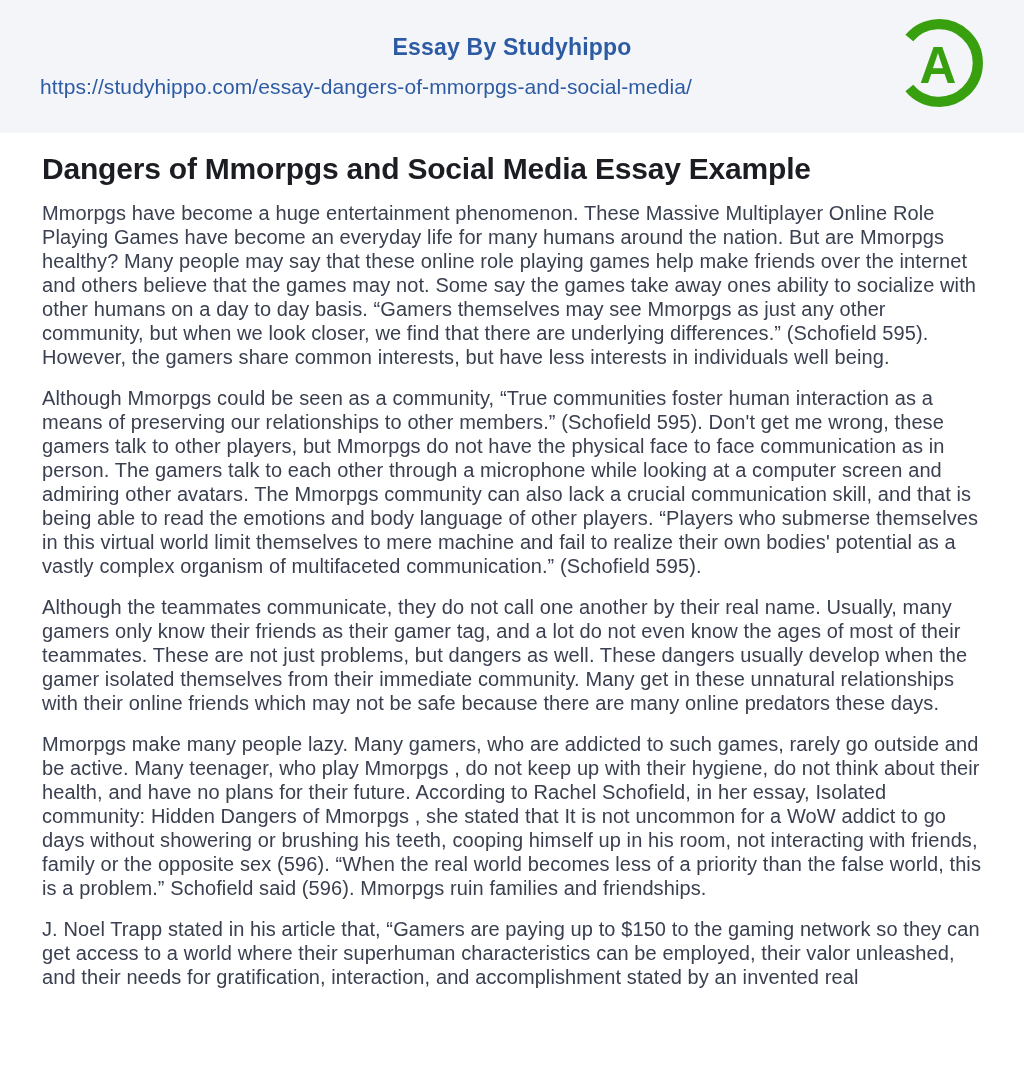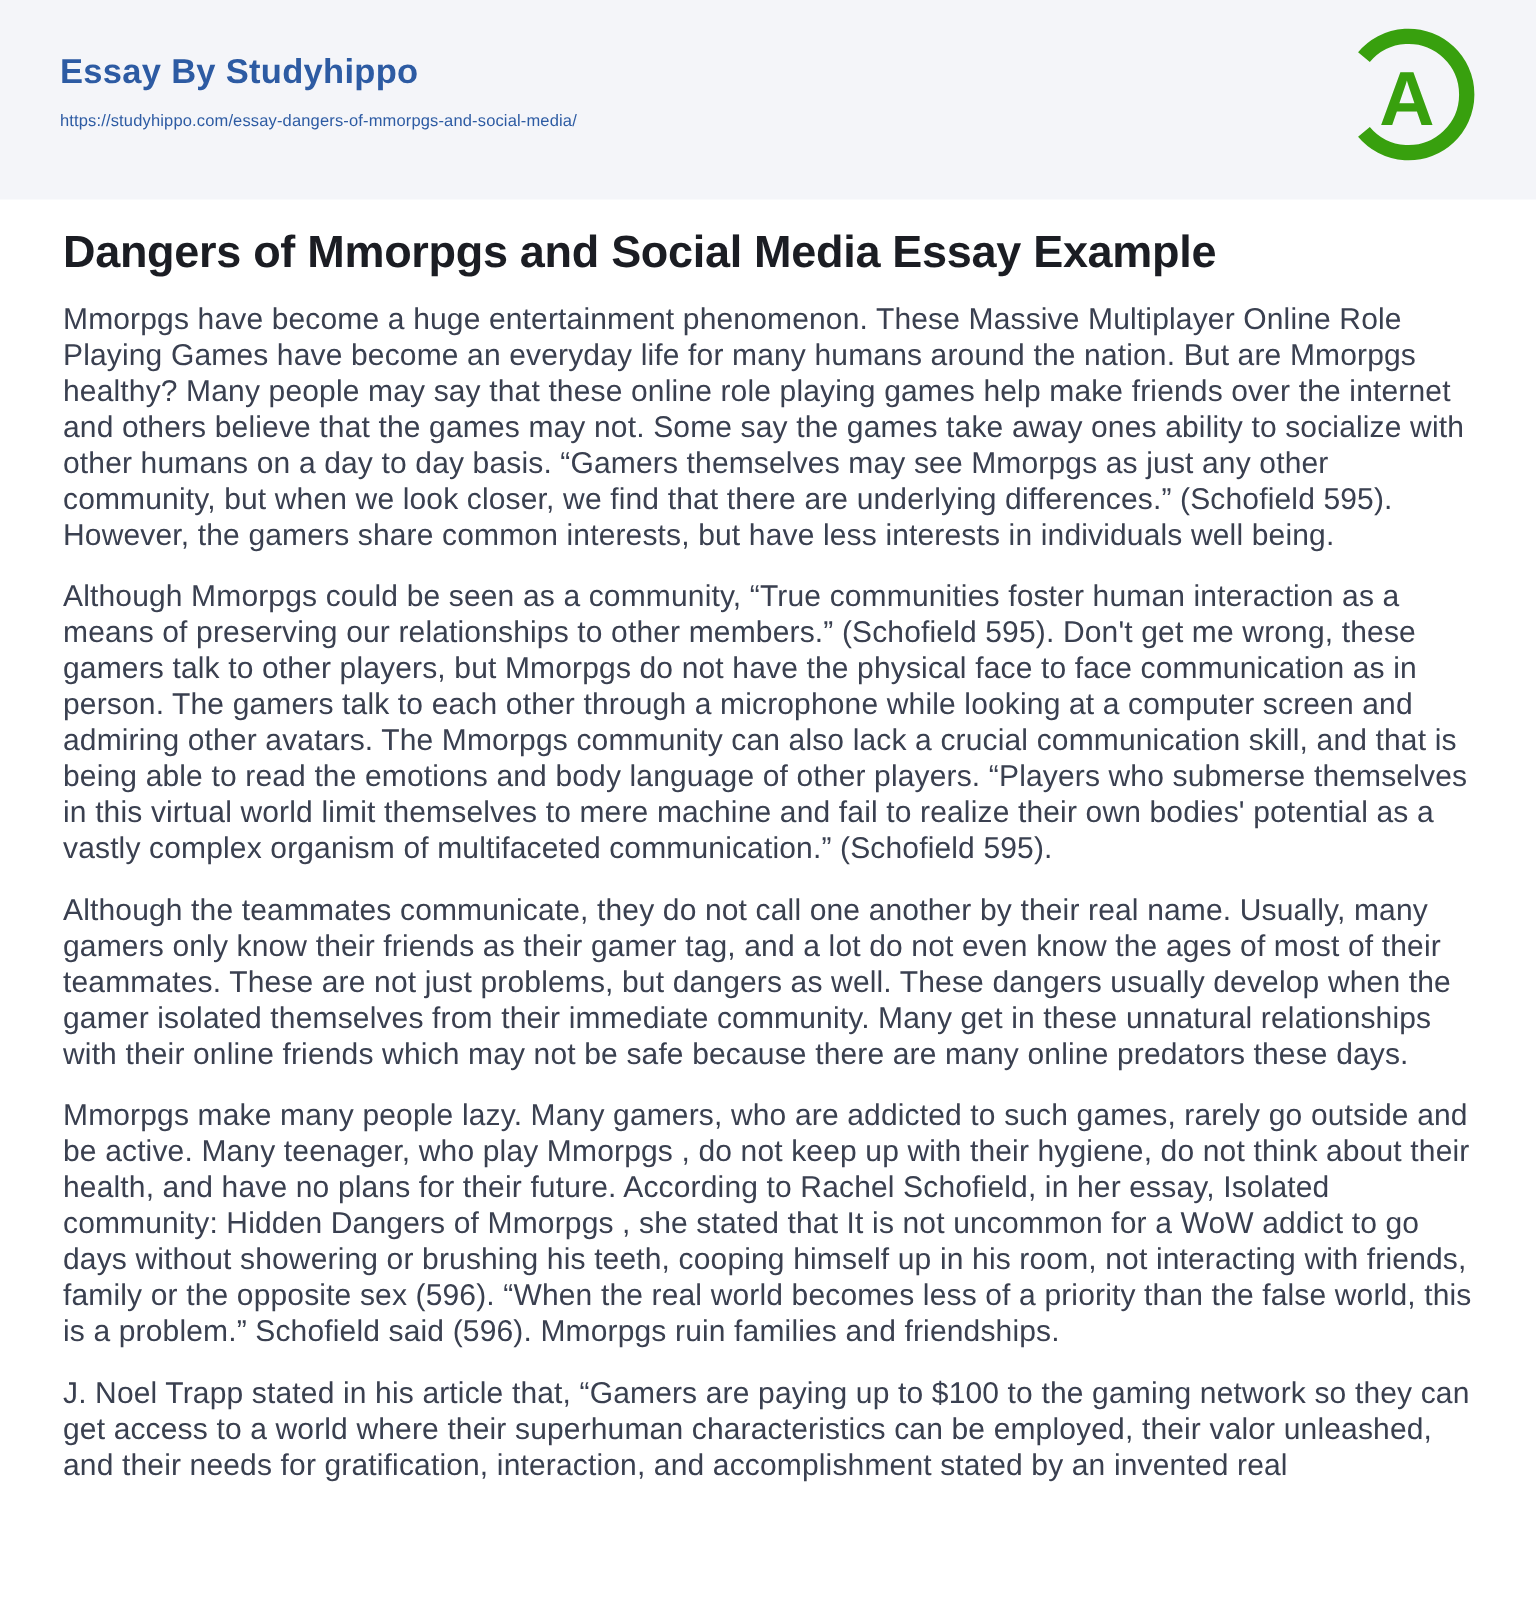--- a/index.html
+++ b/index.html
@@ -27,26 +27,27 @@
     background: var(--header-background);
     padding: 34px 40px 0 40px;
   }
   .site-title {
     color: var(--link-blue);
     font-size: 23px;
     font-weight: bold;
     letter-spacing: 0.2px;
     line-height: 1.15;
     margin: 0;
+    text-align: center;
   }
   .page-url {
     display: inline-block;
     margin-top: 15px;
     color: var(--link-blue);
-    font-size: 11px;
+    font-size: 21px;
     font-weight: 400;
     letter-spacing: 0.1px;
     text-decoration: none;
   }
   .logo {
     position: absolute;
     top: 14px;
     right: 36px;
     width: 98px;
     height: 98px;
@@ -94,15 +95,15 @@
 </header>
 
 <main class="article">
   <h1 class="article-title"><span>Dangers of Mmorpgs and Social Media Essay Example</span></h1>
 
   <div class="article-body">
       <p>Mmorpgs have become a huge entertainment phenomenon. These Massive Multiplayer Online Role Playing Games have become an everyday life for many humans around the nation. But are Mmorpgs healthy? Many people may say that these online role playing games help make friends over the internet and others believe that the games may not. Some say the games take away ones ability to socialize with other humans on a day to day basis. “Gamers themselves may see Mmorpgs as just any other community, but when we look closer, we find that there are underlying differences.” (Schofield 595). However, the gamers share common interests, but have less interests in individuals well being.</p>
       <p>Although Mmorpgs could be seen as a community, “True communities foster human interaction as a means of preserving our relationships to other members.” (Schofield 595). Don't get me wrong, these gamers talk to other players, but Mmorpgs do not have the physical face to face communication as in person. The gamers talk to each other through a microphone while looking at a computer screen and admiring other avatars. The Mmorpgs community can also lack a crucial communication skill, and that is being able to read the emotions and body language of other players. “Players who submerse themselves in this virtual world limit themselves to mere machine and fail to realize their own bodies' potential as a vastly complex organism of multifaceted communication.” (Schofield 595).</p>
       <p>Although the teammates communicate, they do not call one another by their real name. Usually, many gamers only know their friends as their gamer tag, and a lot do not even know the ages of most of their teammates. These are not just problems, but dangers as well. These dangers usually develop when the gamer isolated themselves from their immediate community. Many get in these unnatural relationships with their online friends which may not be safe because there are many online predators these days.</p>
       <p>Mmorpgs make many people lazy. Many gamers, who are addicted to such games, rarely go outside and be active. Many teenager, who play Mmorpgs , do not keep up with their hygiene, do not think about their health, and have no plans for their future. According to Rachel Schofield, in her essay, Isolated community: Hidden Dangers of Mmorpgs , she stated that It is not uncommon for a WoW addict to go days without showering or brushing his teeth, cooping himself up in his room, not interacting with friends, family or the opposite sex (596). “When the real world becomes less of a priority than the false world, this is a problem.” Schofield said (596). Mmorpgs ruin families and friendships.</p>
-      <p>J. Noel Trapp stated in his article that, “Gamers are paying up to $100 to the gaming network so they can get access to a world where their superhuman characteristics can be employed, their valor unleashed, and their needs for gratification, interaction, and accomplishment stated by an invented real</p>
+      <p>J. Noel Trapp stated in his article that, “Gamers are paying up to $150 to the gaming network so they can get access to a world where their superhuman characteristics can be employed, their valor unleashed, and their needs for gratification, interaction, and accomplishment stated by an invented real</p>
     </div>
 </main>
 
 </body></html>

